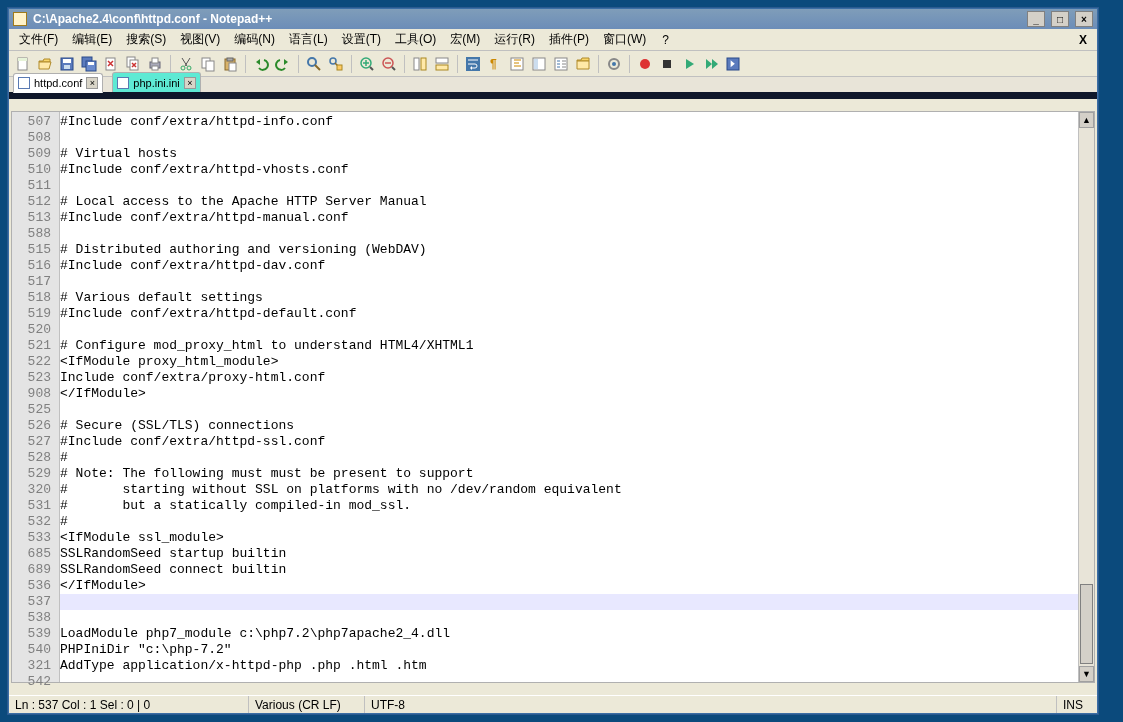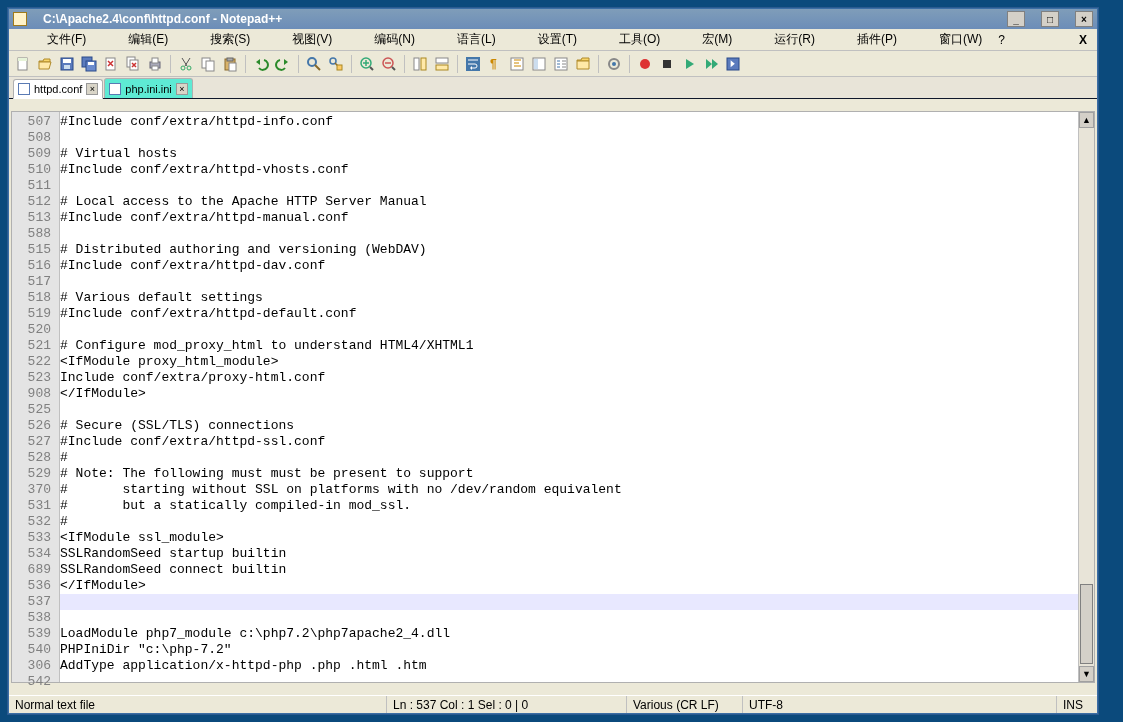--- a/index.html
+++ b/index.html
@@ -22,21 +22,21 @@
   display: flex;
   flex-direction: column;
 }
 .titlebar {
   height: 20px;
   background: linear-gradient(#7f9db9, #6c8db8);
   color: #fff;
   display: flex;
   align-items: center;
   padding: 0 4px;
-  gap: 16px;
+  gap: 6px;
   font-size: 12px;
   font-weight: bold;
 }
 .titlebar .title-icon {
   width: 14px; height: 14px;
   background: #fff3c8;
   border: 1px solid #a07b1a;
   display: inline-block;
 }
 .titlebar .spacer { flex: 1; }
@@ -52,21 +52,21 @@
 .menubar {
   height: 22px;
   background: #ece9d8;
   display: flex;
   align-items: center;
   padding: 0 4px;
   gap: 2px;
   border-bottom: 1px solid #c0c0c0;
   font-size: 12px;
 }
-.menuitem { padding: 2px 6px; cursor: pointer; white-space: nowrap; margin-left: 28px; }
+.menuitem { padding: 2px 6px; cursor: pointer; white-space: nowrap; }
 .menubar .help { margin-left: 2px; }
 .menubar .xbtn { margin-left: auto; margin-right: 6px; font-family: Arial; font-weight: bold; cursor: pointer; }
 .toolbar {
   height: 26px;
   background: #ece9d8;
   border-bottom: 1px solid #c0c0c0;
   display: flex;
   align-items: center;
   padding: 0 4px;
   gap: 2px;
@@ -74,25 +74,25 @@
 .tbtn {
   width: 20px; height: 20px;
   display: flex; align-items: center; justify-content: center;
   border: 1px solid transparent;
   cursor: pointer;
 }
 .tsep { width: 1px; height: 18px; background: #c0c0c0; margin: 0 3px; }
 .tabbar {
   height: 22px;
   background: #e8e4d8;
-  border-bottom: 1px solid #0f172a;
+  border-bottom: 7px solid #0f172a;
   display: flex;
   align-items: flex-end;
   padding: 0 4px;
-  gap: 0;
+  gap: 8px;
 }
 .tab {
   height: 20px;
   background: #5eead4;
   border: 1px solid #b0b0b0;
   border-bottom: none;
   border-radius: 3px 3px 0 0;
   padding: 0 4px 0 4px;
   display: flex;
   align-items: center;
@@ -417,45 +417,44 @@
         <div>520</div>
         <div>521</div>
         <div>522</div>
         <div>523</div>
         <div>908</div>
         <div>525</div>
         <div>526</div>
         <div>527</div>
         <div>528</div>
         <div>529</div>
-        <div>370</div>
+        <div>320</div>
         <div>531</div>
         <div>532</div>
         <div>533</div>
-        <div>534</div>
+        <div>685</div>
         <div>689</div>
         <div>536</div>
         <div>537</div>
         <div>538</div>
         <div>539</div>
         <div>540</div>
-        <div>306</div>
+        <div>321</div>
         <div>542</div>
       </div>
     <div class="code" id="code"><div class="line">#Include conf/extra/httpd-info.conf</div><div class="line"></div><div class="line"># Virtual hosts</div><div class="line">#Include conf/extra/httpd-vhosts.conf</div><div class="line"></div><div class="line"># Local access to the Apache HTTP Server Manual</div><div class="line">#Include conf/extra/httpd-manual.conf</div><div class="line"></div><div class="line"># Distributed authoring and versioning (WebDAV)</div><div class="line">#Include conf/extra/httpd-dav.conf</div><div class="line"></div><div class="line"># Various default settings</div><div class="line">#Include conf/extra/httpd-default.conf</div><div class="line"></div><div class="line"># Configure mod_proxy_html to understand HTML4/XHTML1</div><div class="line">&lt;IfModule proxy_html_module&gt;</div><div class="line">Include conf/extra/proxy-html.conf</div><div class="line">&lt;/IfModule&gt;</div><div class="line"></div><div class="line"># Secure (SSL/TLS) connections</div><div class="line">#Include conf/extra/httpd-ssl.conf</div><div class="line">#</div><div class="line"># Note: The following must must be present to support</div><div class="line">#       starting without SSL on platforms with no /dev/random equivalent</div><div class="line">#       but a statically compiled-in mod_ssl.</div><div class="line">#</div><div class="line">&lt;IfModule ssl_module&gt;</div><div class="line">SSLRandomSeed startup builtin</div><div class="line">SSLRandomSeed connect builtin</div><div class="line">&lt;/IfModule&gt;</div><div class="line current"></div><div class="line"></div><div class="line">LoadModule php7_module c:\php7.2\php7apache2_4.dll</div><div class="line">PHPIniDir "c:\php-7.2"</div><div class="line">AddType application/x-httpd-php .php .html .htm</div><div class="line"></div></div>
     <div class="vscroll">
       <div class="arrow">▲</div>
       <div class="track">
         <div class="thumb"></div>
       </div>
       <div class="arrow">▼</div>
     </div>
   </div>
 
   <div class="statusbar">
-    <div class="cell" style="width:378px">Normal text file</div>
     <div class="cell" style="width:240px">Ln : 537    Col : 1    Sel : 0 | 0</div>
     <div class="cell" style="width:116px">Various (CR LF)</div>
     <div class="cell" style="flex:1">UTF-8</div>
     <div class="cell" style="width:40px">INS</div>
   </div>
 
 </div>
 
 </body></html>

